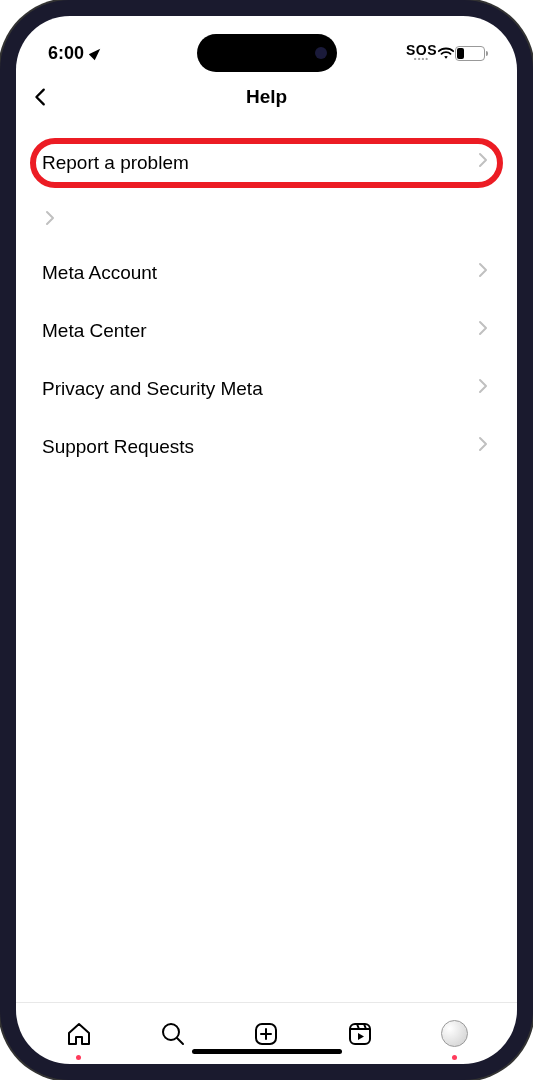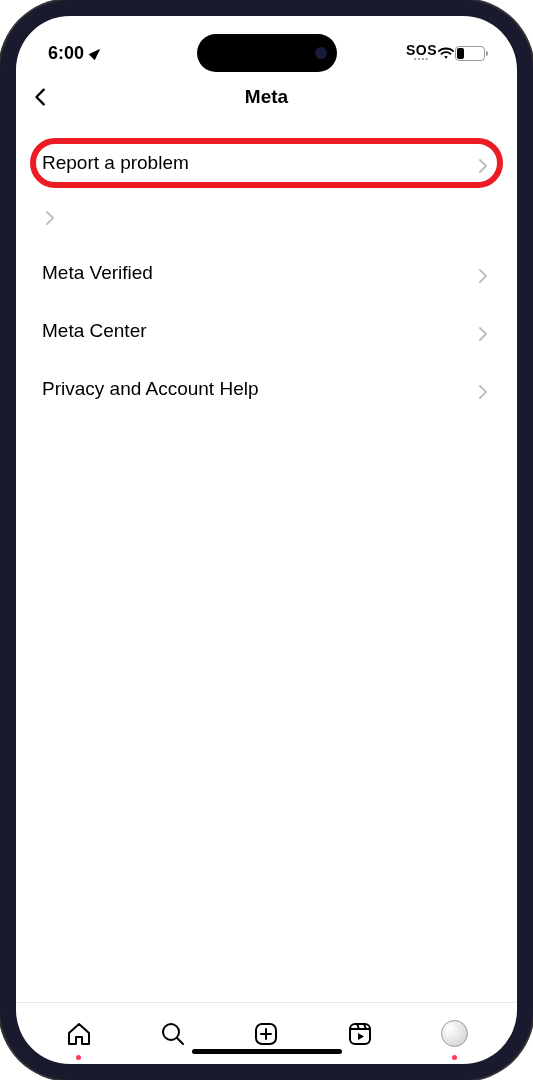--- a/index.html
+++ b/index.html
@@ -168,21 +168,21 @@
       font-size: 19px;
       font-weight: 700;
     }
     .content {
       flex: 1;
       overflow: hidden;
       padding: 12px 0 0;
     }
     .menu-item {
       display: flex;
-      align-items: flex-end;
+      align-items: flex-start;
       justify-content: space-between;
       padding: 18px 26px;
       cursor: pointer;
       position: relative;
     }
     .menu-item-label {
       font-size: 19px;
       font-weight: 400;
       color: #000;
     }
@@ -283,21 +283,21 @@
         </div>
       </div>
     </div>
 
     <div class="nav-header">
       <div class="back-button">
         <svg viewBox="0 0 24 24" fill="none">
           <path d="M15 4 L7 12 L15 20" stroke="#000" stroke-width="2.5" stroke-linecap="round" stroke-linejoin="round"></path>
         </svg>
       </div>
-      <div class="header-title">Meta</div>
+      <div class="header-title">Help</div>
     </div>
 
     <div class="content">
       <div class="menu-item">
         <span class="menu-item-label">Report a problem</span>
         <span class="chevron-right">
           <svg viewBox="0 0 16 16" fill="none">
               <path d="M5 2 L11 8 L5 14" stroke="currentColor" stroke-width="2" stroke-linecap="round" stroke-linejoin="round"></path>
             </svg>
         </span>
@@ -306,46 +306,54 @@
 
       <div class="menu-item">
         <span class="chevron-right">
           <svg viewBox="0 0 16 16" fill="none">
               <path d="M5 2 L11 8 L5 14" stroke="currentColor" stroke-width="2" stroke-linecap="round" stroke-linejoin="round"></path>
             </svg>
         </span>
       </div>
 
       <div class="menu-item">
-        <span class="menu-item-label">Meta Verified</span>
+        <span class="menu-item-label">Meta Account</span>
         <span class="chevron-right">
           <svg viewBox="0 0 16 16" fill="none">
               <path d="M5 2 L11 8 L5 14" stroke="currentColor" stroke-width="2" stroke-linecap="round" stroke-linejoin="round"></path>
             </svg>
         </span>
       </div>
 
       <div class="menu-item">
         <span class="menu-item-label">Meta Center</span>
         <span class="chevron-right">
           <svg viewBox="0 0 16 16" fill="none">
               <path d="M5 2 L11 8 L5 14" stroke="currentColor" stroke-width="2" stroke-linecap="round" stroke-linejoin="round"></path>
             </svg>
         </span>
       </div>
 
       <div class="menu-item">
-        <span class="menu-item-label">Privacy and Account Help</span>
-        <span class="chevron-right">
-          <svg viewBox="0 0 16 16" fill="none">
-              <path d="M5 2 L11 8 L5 14" stroke="currentColor" stroke-width="2" stroke-linecap="round" stroke-linejoin="round"></path>
-            </svg>
-        </span>
-      </div>
-
+        <span class="menu-item-label">Privacy and Security Meta</span>
+        <span class="chevron-right">
+          <svg viewBox="0 0 16 16" fill="none">
+              <path d="M5 2 L11 8 L5 14" stroke="currentColor" stroke-width="2" stroke-linecap="round" stroke-linejoin="round"></path>
+            </svg>
+        </span>
+      </div>
+
+      <div class="menu-item">
+        <span class="menu-item-label">Support Requests</span>
+        <span class="chevron-right">
+          <svg viewBox="0 0 16 16" fill="none">
+              <path d="M5 2 L11 8 L5 14" stroke="currentColor" stroke-width="2" stroke-linecap="round" stroke-linejoin="round"></path>
+            </svg>
+        </span>
+      </div>
     </div>
 
     <div class="tab-bar">
       <div class="tab-item">
         <svg viewBox="0 0 26 26" fill="none">
           <path d="M3 12 L13 3 L23 12 V23 H16 V16 H10 V23 H3 Z" stroke="#000" stroke-width="2" stroke-linejoin="round"></path>
         </svg>
         <div class="tab-dot"></div>
       </div>
       <div class="tab-item">

